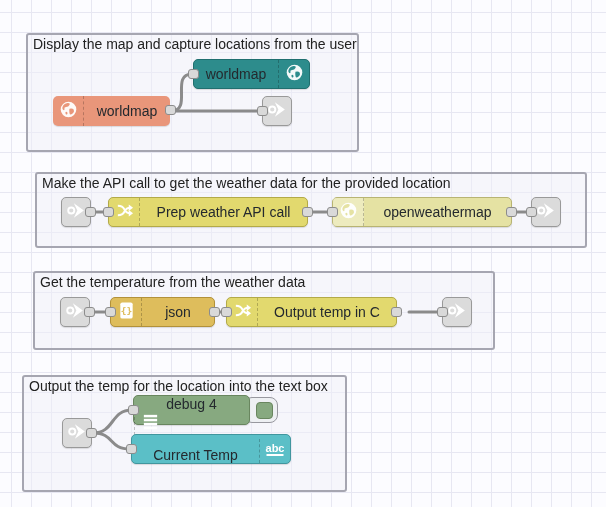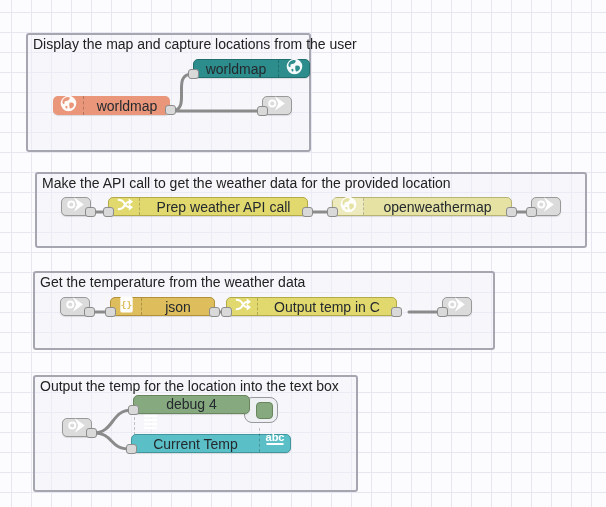--- a/index.html
+++ b/index.html
@@ -10,21 +10,21 @@
       linear-gradient(#e7e7f2 1px, transparent 1px),
       linear-gradient(90deg,#e7e7f2 1px, transparent 1px);
     background-size:20px 20px;background-position:11px 12px;}
   #groups-layer,#nodes-layer{position:absolute;inset:0;}
   #wire-layer{position:absolute;inset:0;width:606px;height:507px;pointer-events:none;}
   #wire-layer path{pointer-events:stroke;}
   .group{position:absolute;background:rgba(240,240,247,0.5);
     border:2px solid #a6a6b1;border-radius:3px;box-sizing:border-box;}
   .group-title{position:absolute;top:1px;left:5px;font-size:14px;color:#222;
     white-space:nowrap;}
-  .node{position:absolute;height:19px;border-radius:5px;box-sizing:border-box;
+  .node{position:absolute;height:30px;border-radius:5px;box-sizing:border-box;
     display:flex;align-items:stretch;box-shadow:0 1px 1px rgba(0,0,0,0.12);}
   .node-label{flex:1;display:flex;align-items:center;justify-content:center;
     font-size:14px;color:#24292e;white-space:nowrap;padding:0 4px;}
   .node-label.italic{}
   .icon-band{width:30px;display:flex;align-items:center;justify-content:center;}
   .icon-band.left{border-right:1px dashed rgba(0,0,0,0.22);}
   .icon-band.right{border-left:1px dashed rgba(0,0,0,0.22);text-decoration:underline;}
   .icon-band.light{background:rgba(255,255,255,0.3);}
   .link-node{justify-content:center;align-items:center;}
   .port{position:absolute;width:11px;height:10px;top:9px;border-radius:3px;
@@ -34,30 +34,30 @@
   .debug-button{position:absolute;width:34px;height:26px;border-radius:8px;
     background:#eef0f3;border:1px solid #98989f;box-sizing:border-box;
     display:flex;align-items:center;justify-content:flex-end;padding-right:4px;}
   .debug-button-inner{width:17px;height:17px;border-radius:4px;box-sizing:border-box;}
 </style>
 </head>
 <body>
 
 <div id="canvas">
   <div id="groups-layer">
-      <div class="group" style="left: 26px; top: 33px; width: 285px; height: 119px;">
+      <div class="group" style="left: 26px; top: 33px; width: 333px; height: 119px;">
         <span class="group-title">Display the map and capture locations from the user</span>
       </div>
       <div class="group" style="left: 35px; top: 172px; width: 552px; height: 76px;">
         <span class="group-title">Make the API call to get the weather data for the provided location</span>
       </div>
       <div class="group" style="left: 33px; top: 271px; width: 462px; height: 79px;">
         <span class="group-title">Get the temperature from the weather data</span>
       </div>
-      <div class="group" style="left: 33px; top: 375px; width: 325px; height: 117px;">
+      <div class="group" style="left: 22px; top: 375px; width: 325px; height: 117px;">
         <span class="group-title">Output the temp for the location into the text box</span>
       </div>
     </div>
   <svg id="wire-layer">
       <path d="M171,111 C193,111 170,74 192,74" fill="none" stroke="#8b8b8b" stroke-width="3" stroke-linecap="round"></path>
       <path d="M171,111 L261,111" fill="none" stroke="#8b8b8b" stroke-width="3" stroke-linecap="round"></path>
       <path d="M92,212 L107,212" fill="none" stroke="#8b8b8b" stroke-width="3" stroke-linecap="round"></path>
       <path d="M309,212 L331,212" fill="none" stroke="#8b8b8b" stroke-width="3" stroke-linecap="round"></path>
       <path d="M513,212 L530,212" fill="none" stroke="#8b8b8b" stroke-width="3" stroke-linecap="round"></path>
       <path d="M91,312 L109,312" fill="none" stroke="#8b8b8b" stroke-width="3" stroke-linecap="round"></path>

